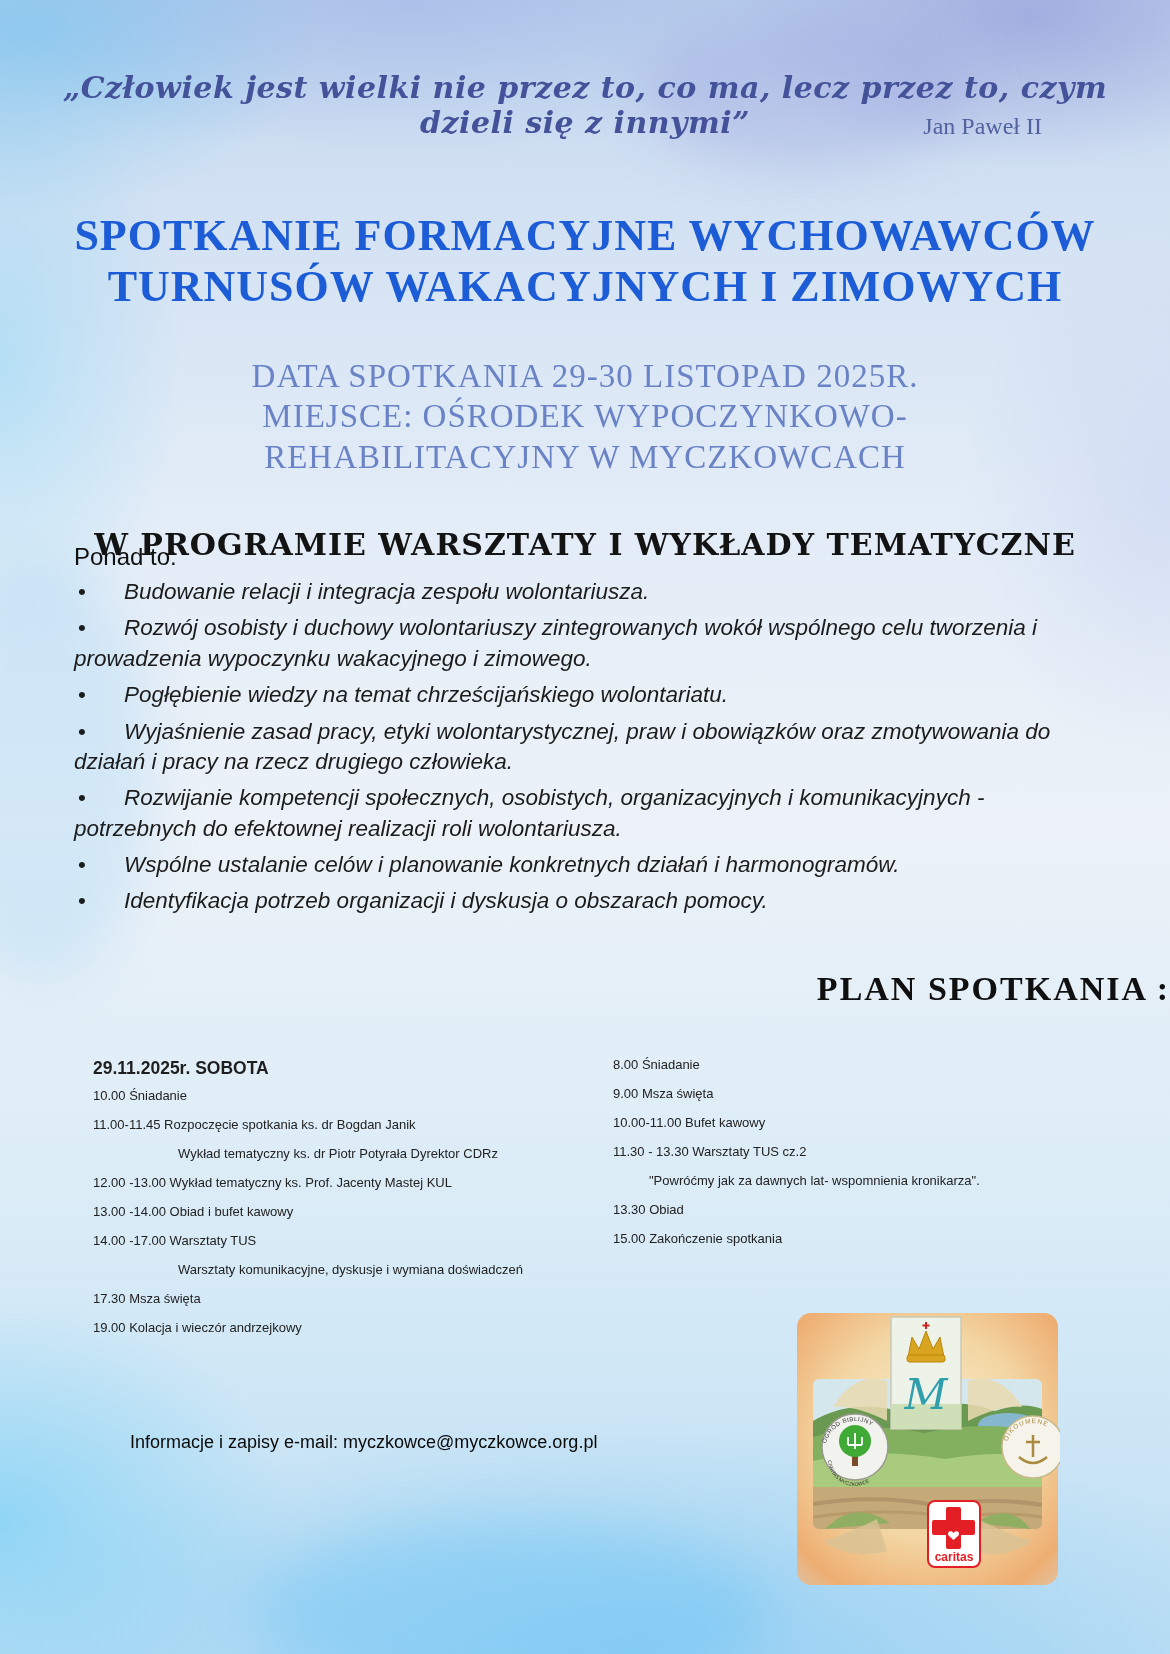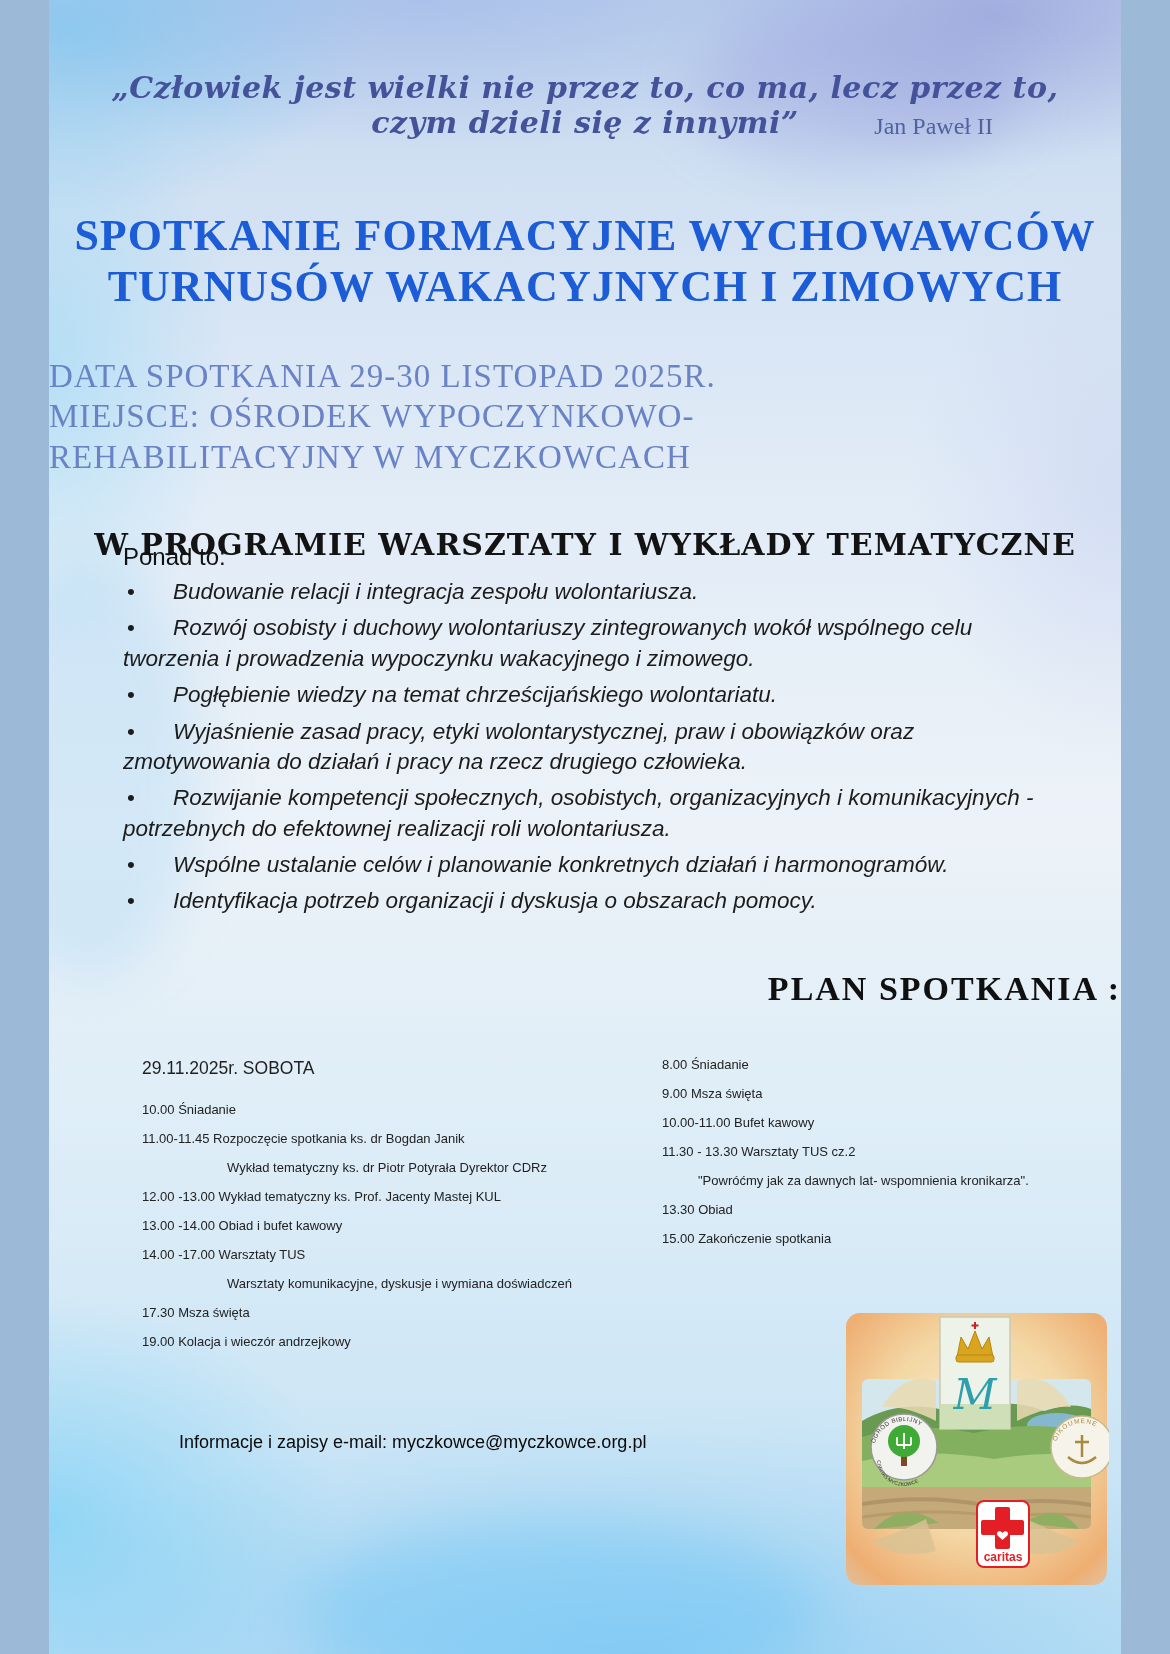--- a/index.html
+++ b/index.html
@@ -1,17 +1,17 @@
 <!DOCTYPE html>
 <html><head>
 <meta charset="utf-8">
 <style>
   html,body{margin:0;padding:0;background:#9db9d8;}
   .poster{
-    position:relative; width:1072px; height:1654px; margin:0 auto; overflow:hidden;
+    position:relative; width:1170px; height:1654px; margin:0 auto; overflow:hidden;
     background:
       radial-gradient(ellipse 420px 220px at 88% 1%, rgba(144,150,215,.60), transparent 70%),
       radial-gradient(ellipse 420px 260px at 2% 2%, rgba(105,195,240,.55), transparent 70%),
       radial-gradient(ellipse 700px 220px at 35% 0%, rgba(150,175,230,.45), transparent 70%),
       radial-gradient(ellipse 260px 420px at 0% 22%, rgba(120,210,245,.38), transparent 70%),
       radial-gradient(ellipse 300px 380px at 100% 30%, rgba(190,200,238,.40), transparent 70%),
       radial-gradient(ellipse 420px 320px at 0% 92%, rgba(90,200,245,.50), transparent 70%),
       radial-gradient(ellipse 900px 320px at 55% 100%, rgba(115,195,242,.55), transparent 75%),
       linear-gradient(180deg,#bcd0ec 0%, #cfdff2 9%, #e2ecf7 30%, #ecf2f8 50%, #dbecf7 72%, #bedff4 100%);
     font-family:"Liberation Sans", sans-serif;
@@ -29,21 +29,21 @@
   .quote-author{
     position:absolute; top:113px; right:128px;
     font-family:"Liberation Serif", serif; font-size:24px; color:#51629f;
   }
   .title{
     position:absolute; top:210px; left:0; right:0; text-align:center;
     font-family:"Liberation Serif", serif; font-weight:700;
     font-size:44px; line-height:1.17; color:#1c5cd6; letter-spacing:1px;
   }
   .meeting{
-    position:absolute; top:356px; left:0; right:0; text-align:left;
+    position:absolute; top:356px; left:0; right:0; text-align:center;
     font-family:"Liberation Serif", serif; font-weight:400;
     font-size:33px; line-height:1.22; color:#6a83c6; letter-spacing:1px;
   }
   .program-heading{
     position:absolute; top:501px; left:0; right:0; text-align:center;
     font-family:"DejaVu Serif", serif; font-weight:700; font-size:30px;
     color:#131313; letter-spacing:1px;margin-top:26px;
   }
   .program-intro{
     position:absolute; top:543px; left:74px;
@@ -55,21 +55,21 @@
   }
   .bullet-item .bullet{display:inline-block; width:46px; font-style:normal; padding-left:4px;}
   .plan-heading{
     position:absolute; top:970px; left:0; right:0; text-align:right;
     font-family:"Liberation Serif", serif; font-weight:700; font-size:34px;
     color:#101010; letter-spacing:2px;
   }
   .col{position:absolute; top:1058px;}
   .col-sat{left:93px;  width:515px;}
   .col-sun{left:613px; width:480px;}
-  .sched-header{font-weight:400; font-size:17.5px; color:#1f1f1f; margin-bottom:24px;}
+  .sched-header{font-weight:700; font-size:17.5px; color:#1f1f1f; margin-bottom:10px;}
   .sched-line{font-size:13px; line-height:1.15; color:#222; margin-bottom:14px;}
   .col-sat .indent{padding-left:85px;}
   .col-sun .indent{padding-left:36px;}
   .contact{
     position:absolute; top:1432px; left:130px;
     font-weight:400; font-size:18px; color:#0a0a0a;text-align:center;
   }
   .logo-collage{position:absolute; left:795px; top:1308px; width:265px; height:280px;}
 </style>
 </head>

